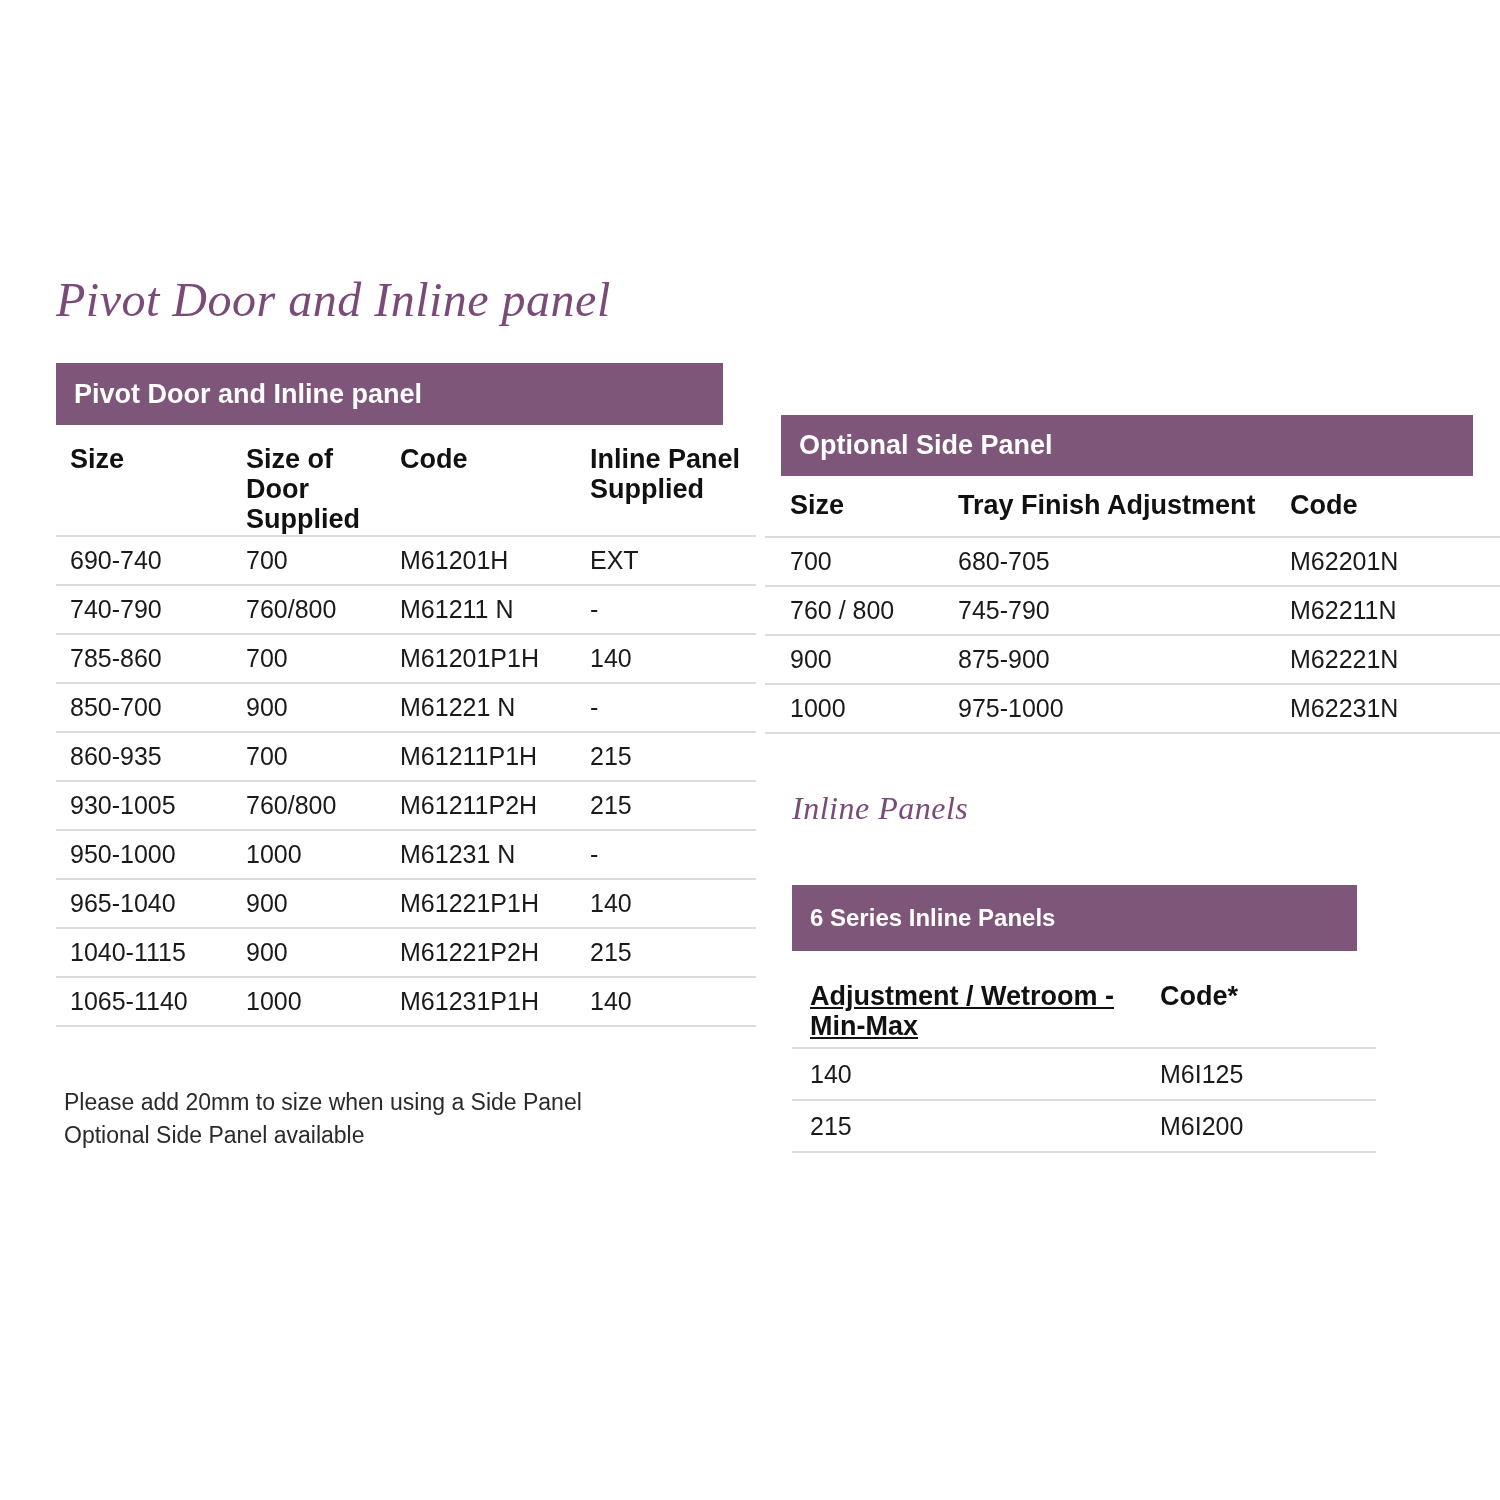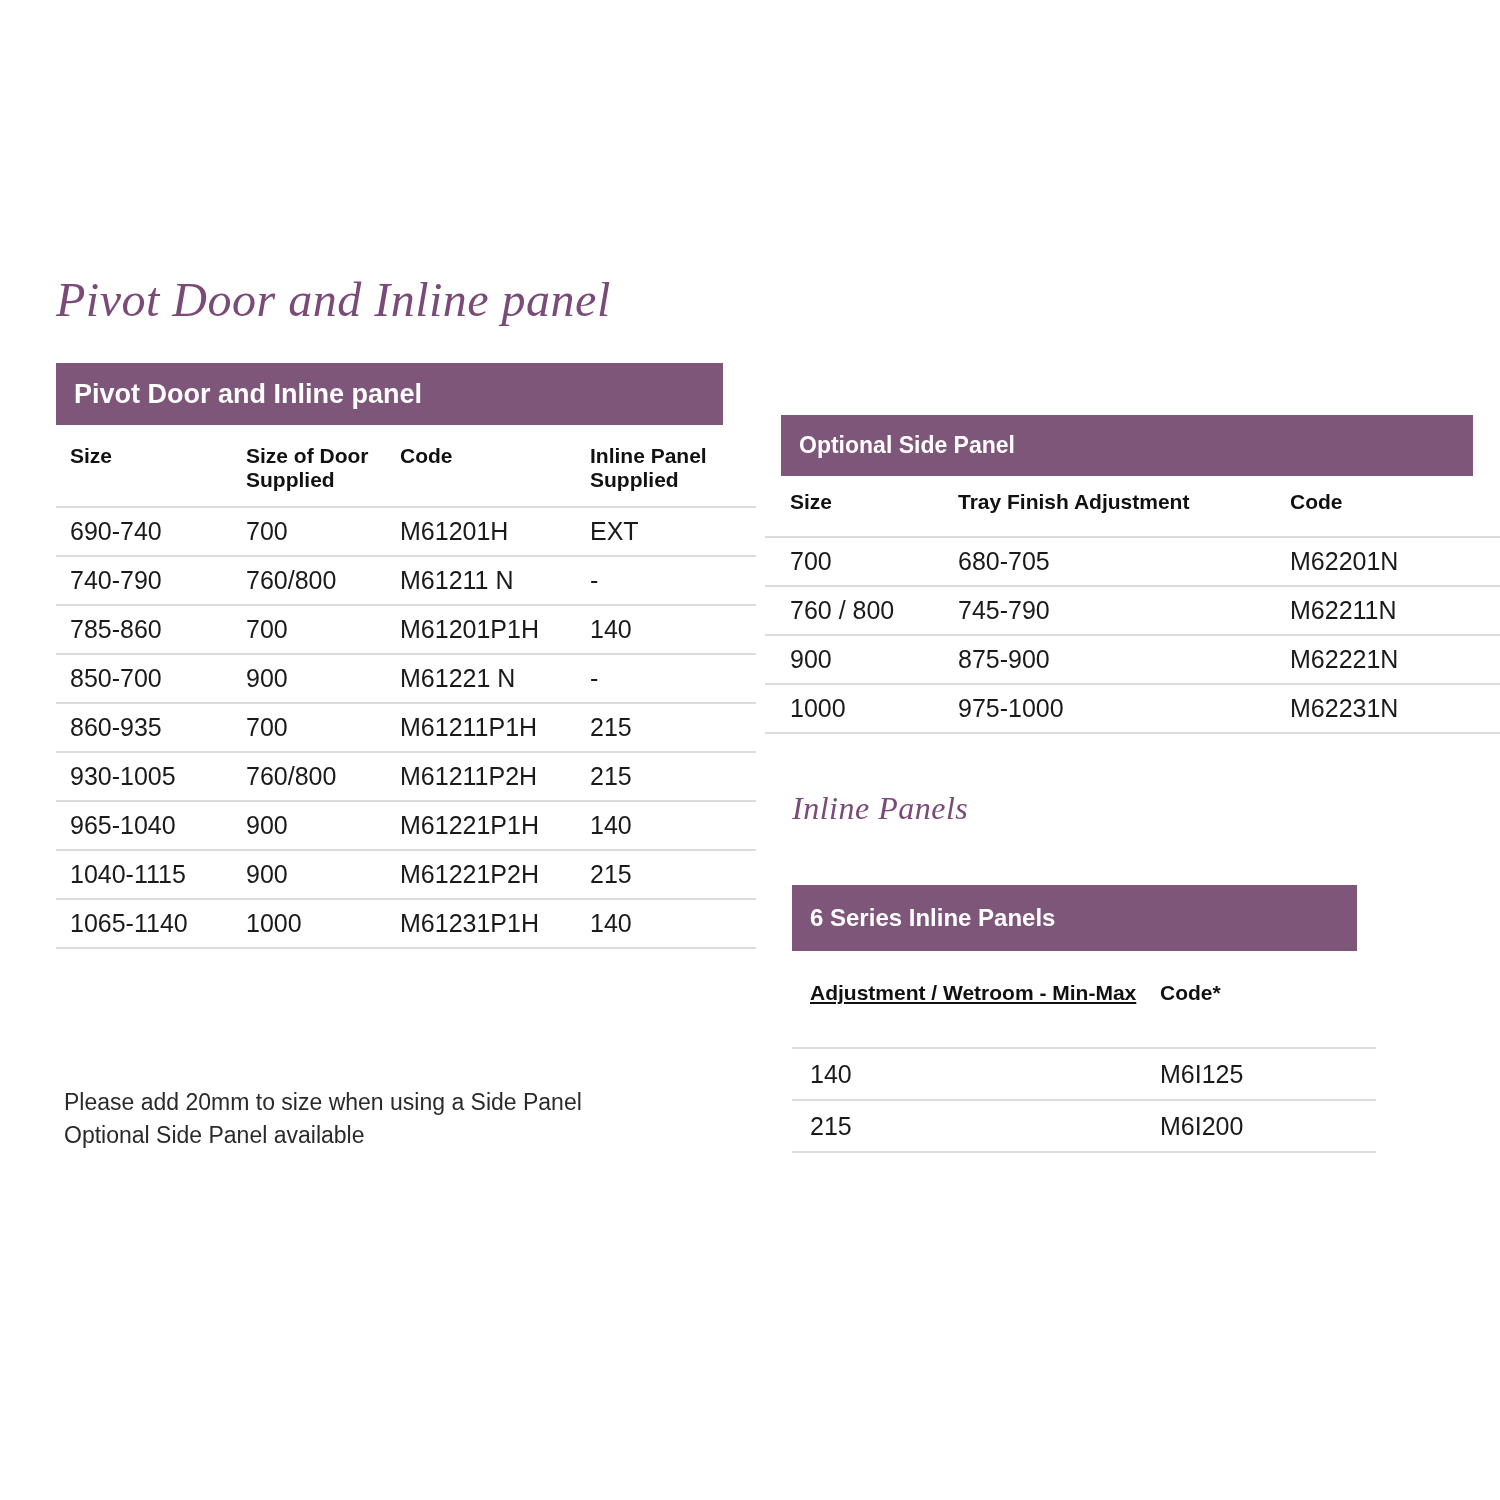--- a/index.html
+++ b/index.html
@@ -37,32 +37,32 @@
   .tbl-band-label {
     color: #ffffff;
     font-weight: bold;
     white-space: nowrap;
   }
 
   #band-pivot { left: 56px; top: 363px; width: 667px; height: 62px; }
   #band-pivot .tbl-band-label { font-size: 27px; padding-left: 18px; }
 
   #band-side { left: 781px; top: 415px; width: 692px; height: 61px; }
-  #band-side .tbl-band-label { font-size: 23px; padding-left: 18px; }
+  #band-side .tbl-band-label { font-size: 27px; padding-left: 18px; }
 
   #band-series { left: 792px; top: 885px; width: 565px; height: 66px; }
   #band-series .tbl-band-label { font-size: 24px; padding-left: 18px; }
 
   .data-table {
     position: absolute;
     border-collapse: collapse;
     table-layout: fixed;
   }
   .data-table th {
-    font-size: 21px;
+    font-size: 27px;
     font-weight: bold;
     text-align: left;
     color: #111111;
     vertical-align: top;
     padding: 0;
     line-height: 1.12;
   }
   .data-table td {
     font-size: 25px;
     font-weight: 400;
@@ -173,20 +173,26 @@
         <td class="c0">860-935</td>
         <td class="c1">700</td>
         <td class="c2">M61211P1H</td>
         <td class="c3">215</td>
       </tr>
       <tr>
         <td class="c0">930-1005</td>
         <td class="c1">760/800</td>
         <td class="c2">M61211P2H</td>
         <td class="c3">215</td>
+      </tr>
+      <tr>
+        <td class="c0">950-1000</td>
+        <td class="c1">1000</td>
+        <td class="c2">M61231 N</td>
+        <td class="c3">-</td>
       </tr>
       <tr>
         <td class="c0">965-1040</td>
         <td class="c1">900</td>
         <td class="c2">M61221P1H</td>
         <td class="c3">140</td>
       </tr>
       <tr>
         <td class="c0">1040-1115</td>
         <td class="c1">900</td>

